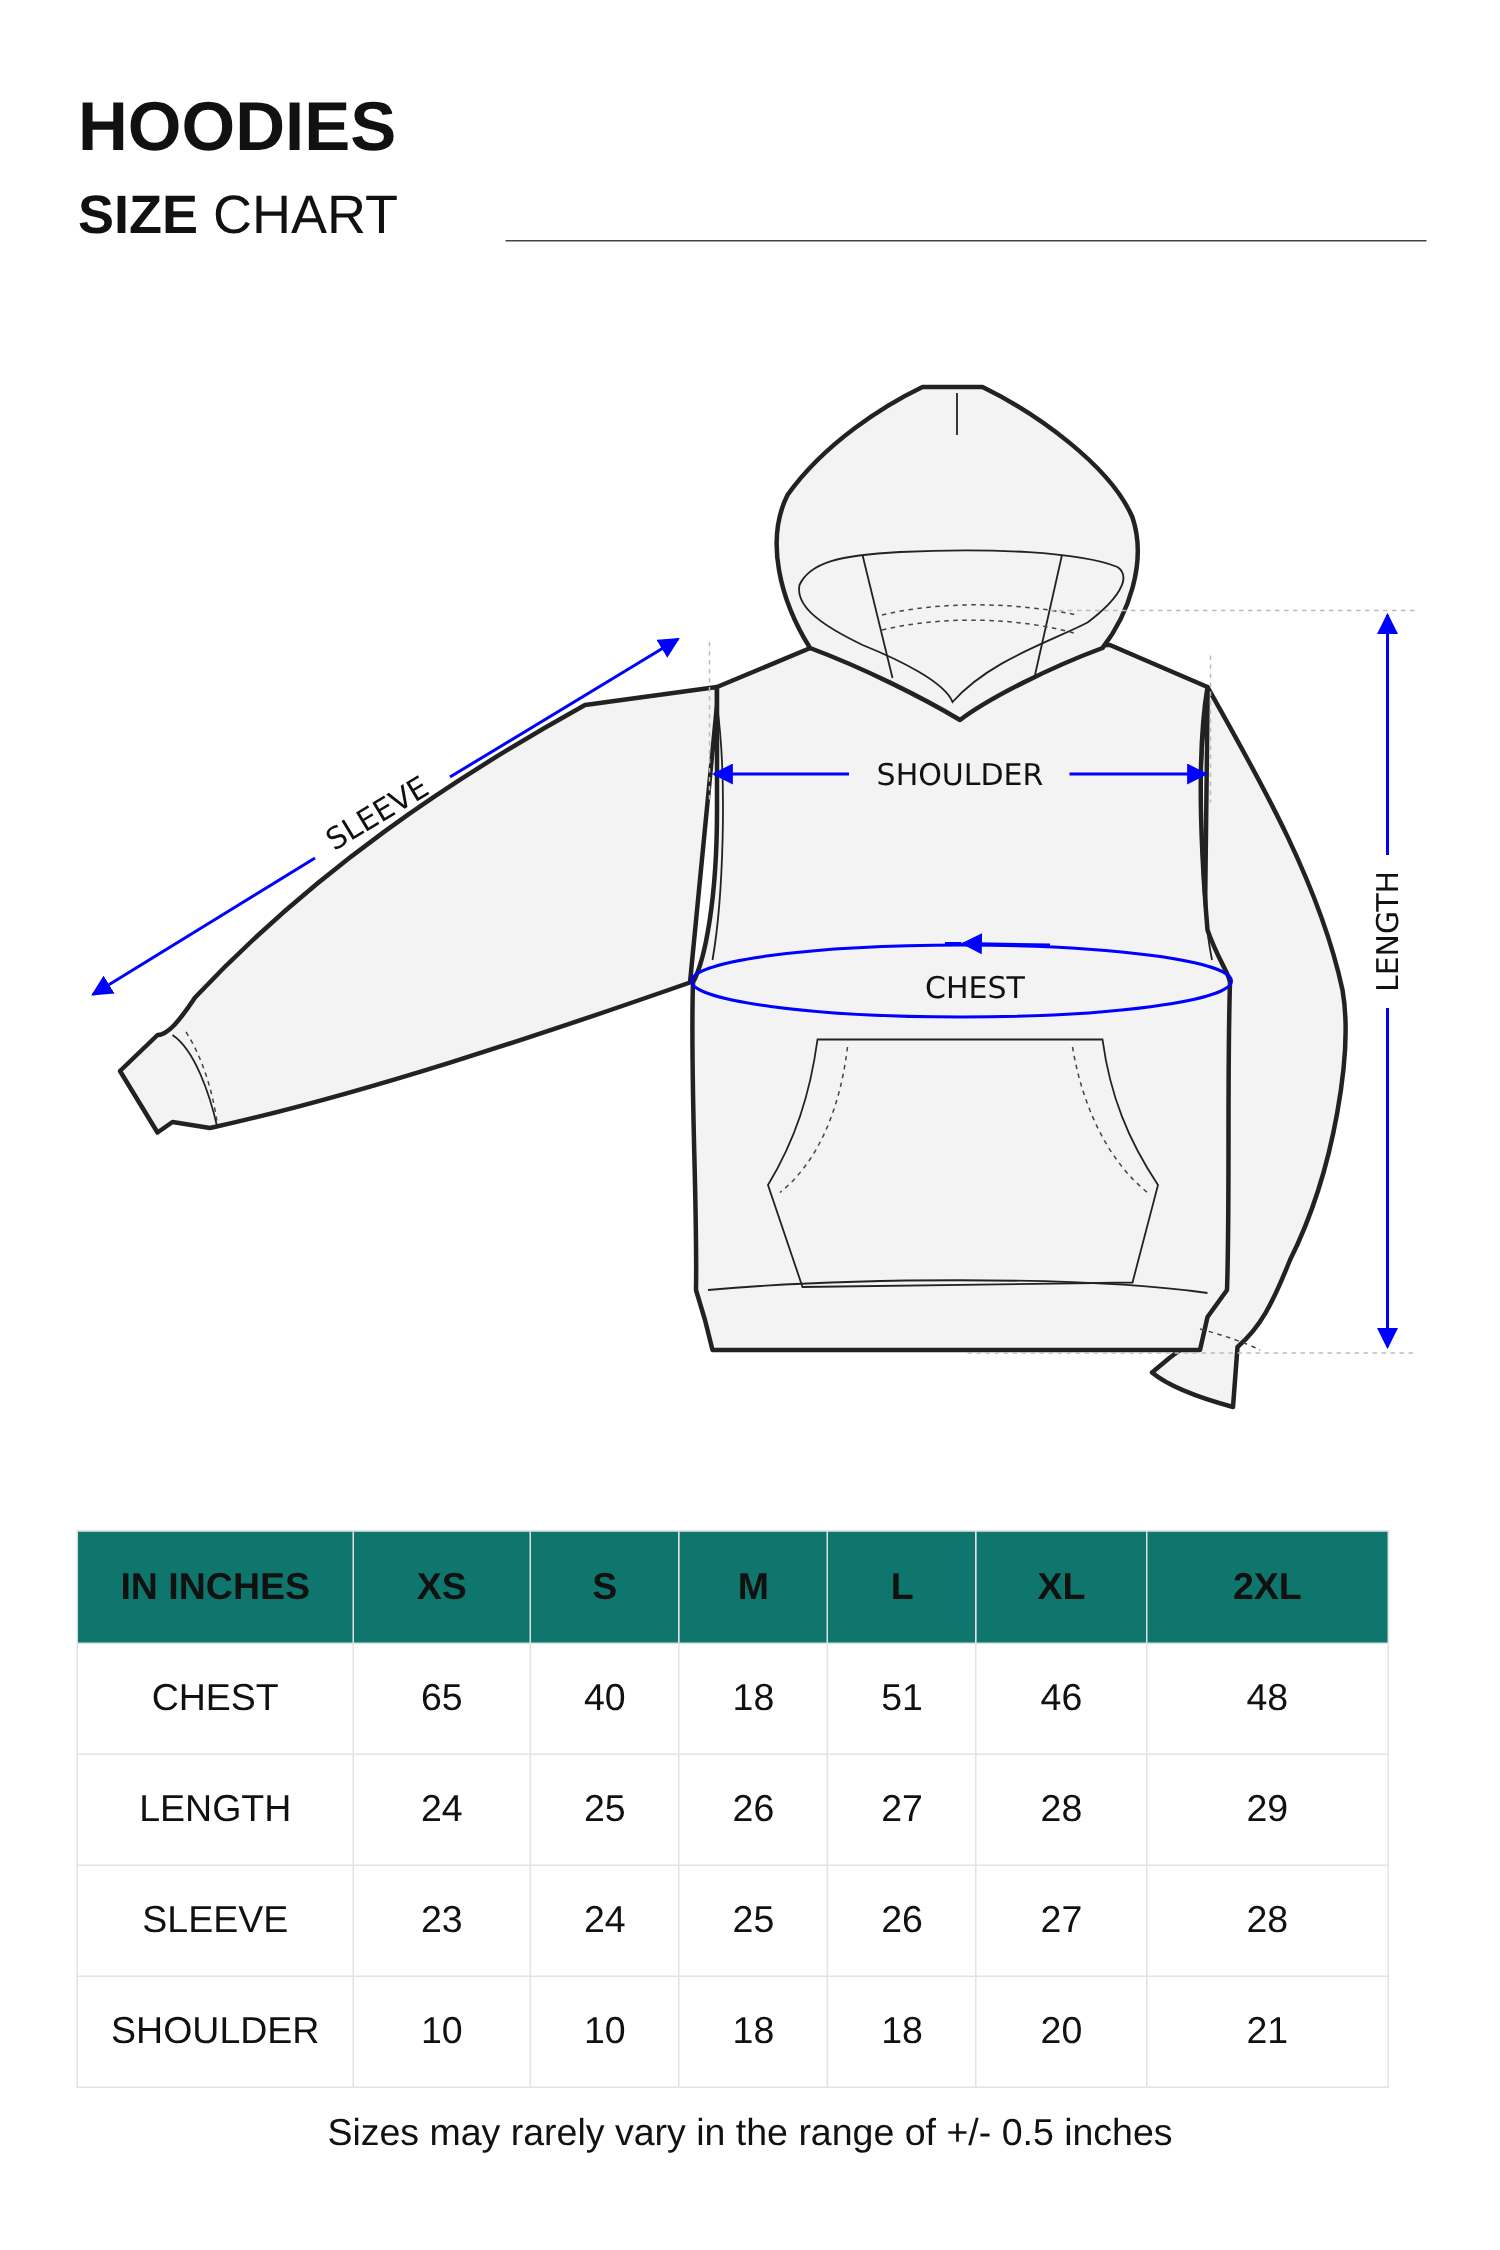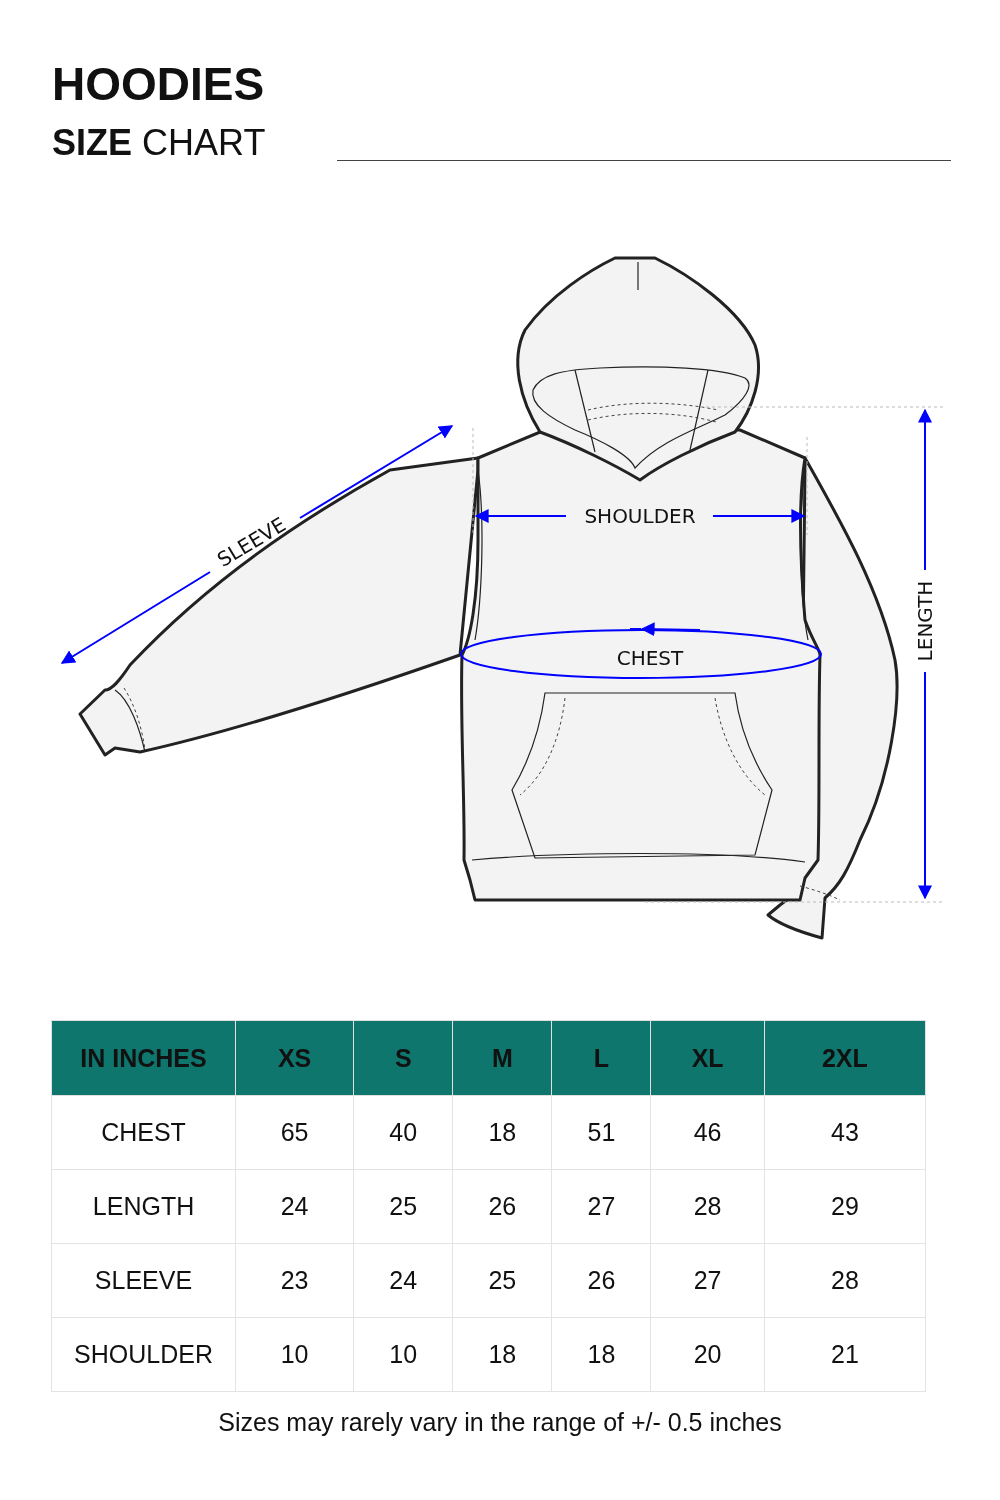--- a/index.html
+++ b/index.html
@@ -110,21 +110,21 @@
     </tr>
   </thead>
   <tbody>
     <tr>
       <td>CHEST</td>
       <td>65</td>
       <td>40</td>
       <td>18</td>
       <td>51</td>
       <td>46</td>
-      <td>43</td>
+      <td>48</td>
     </tr>
     <tr>
       <td>LENGTH</td>
       <td>24</td>
       <td>25</td>
       <td>26</td>
       <td>27</td>
       <td>28</td>
       <td>29</td>
     </tr>

